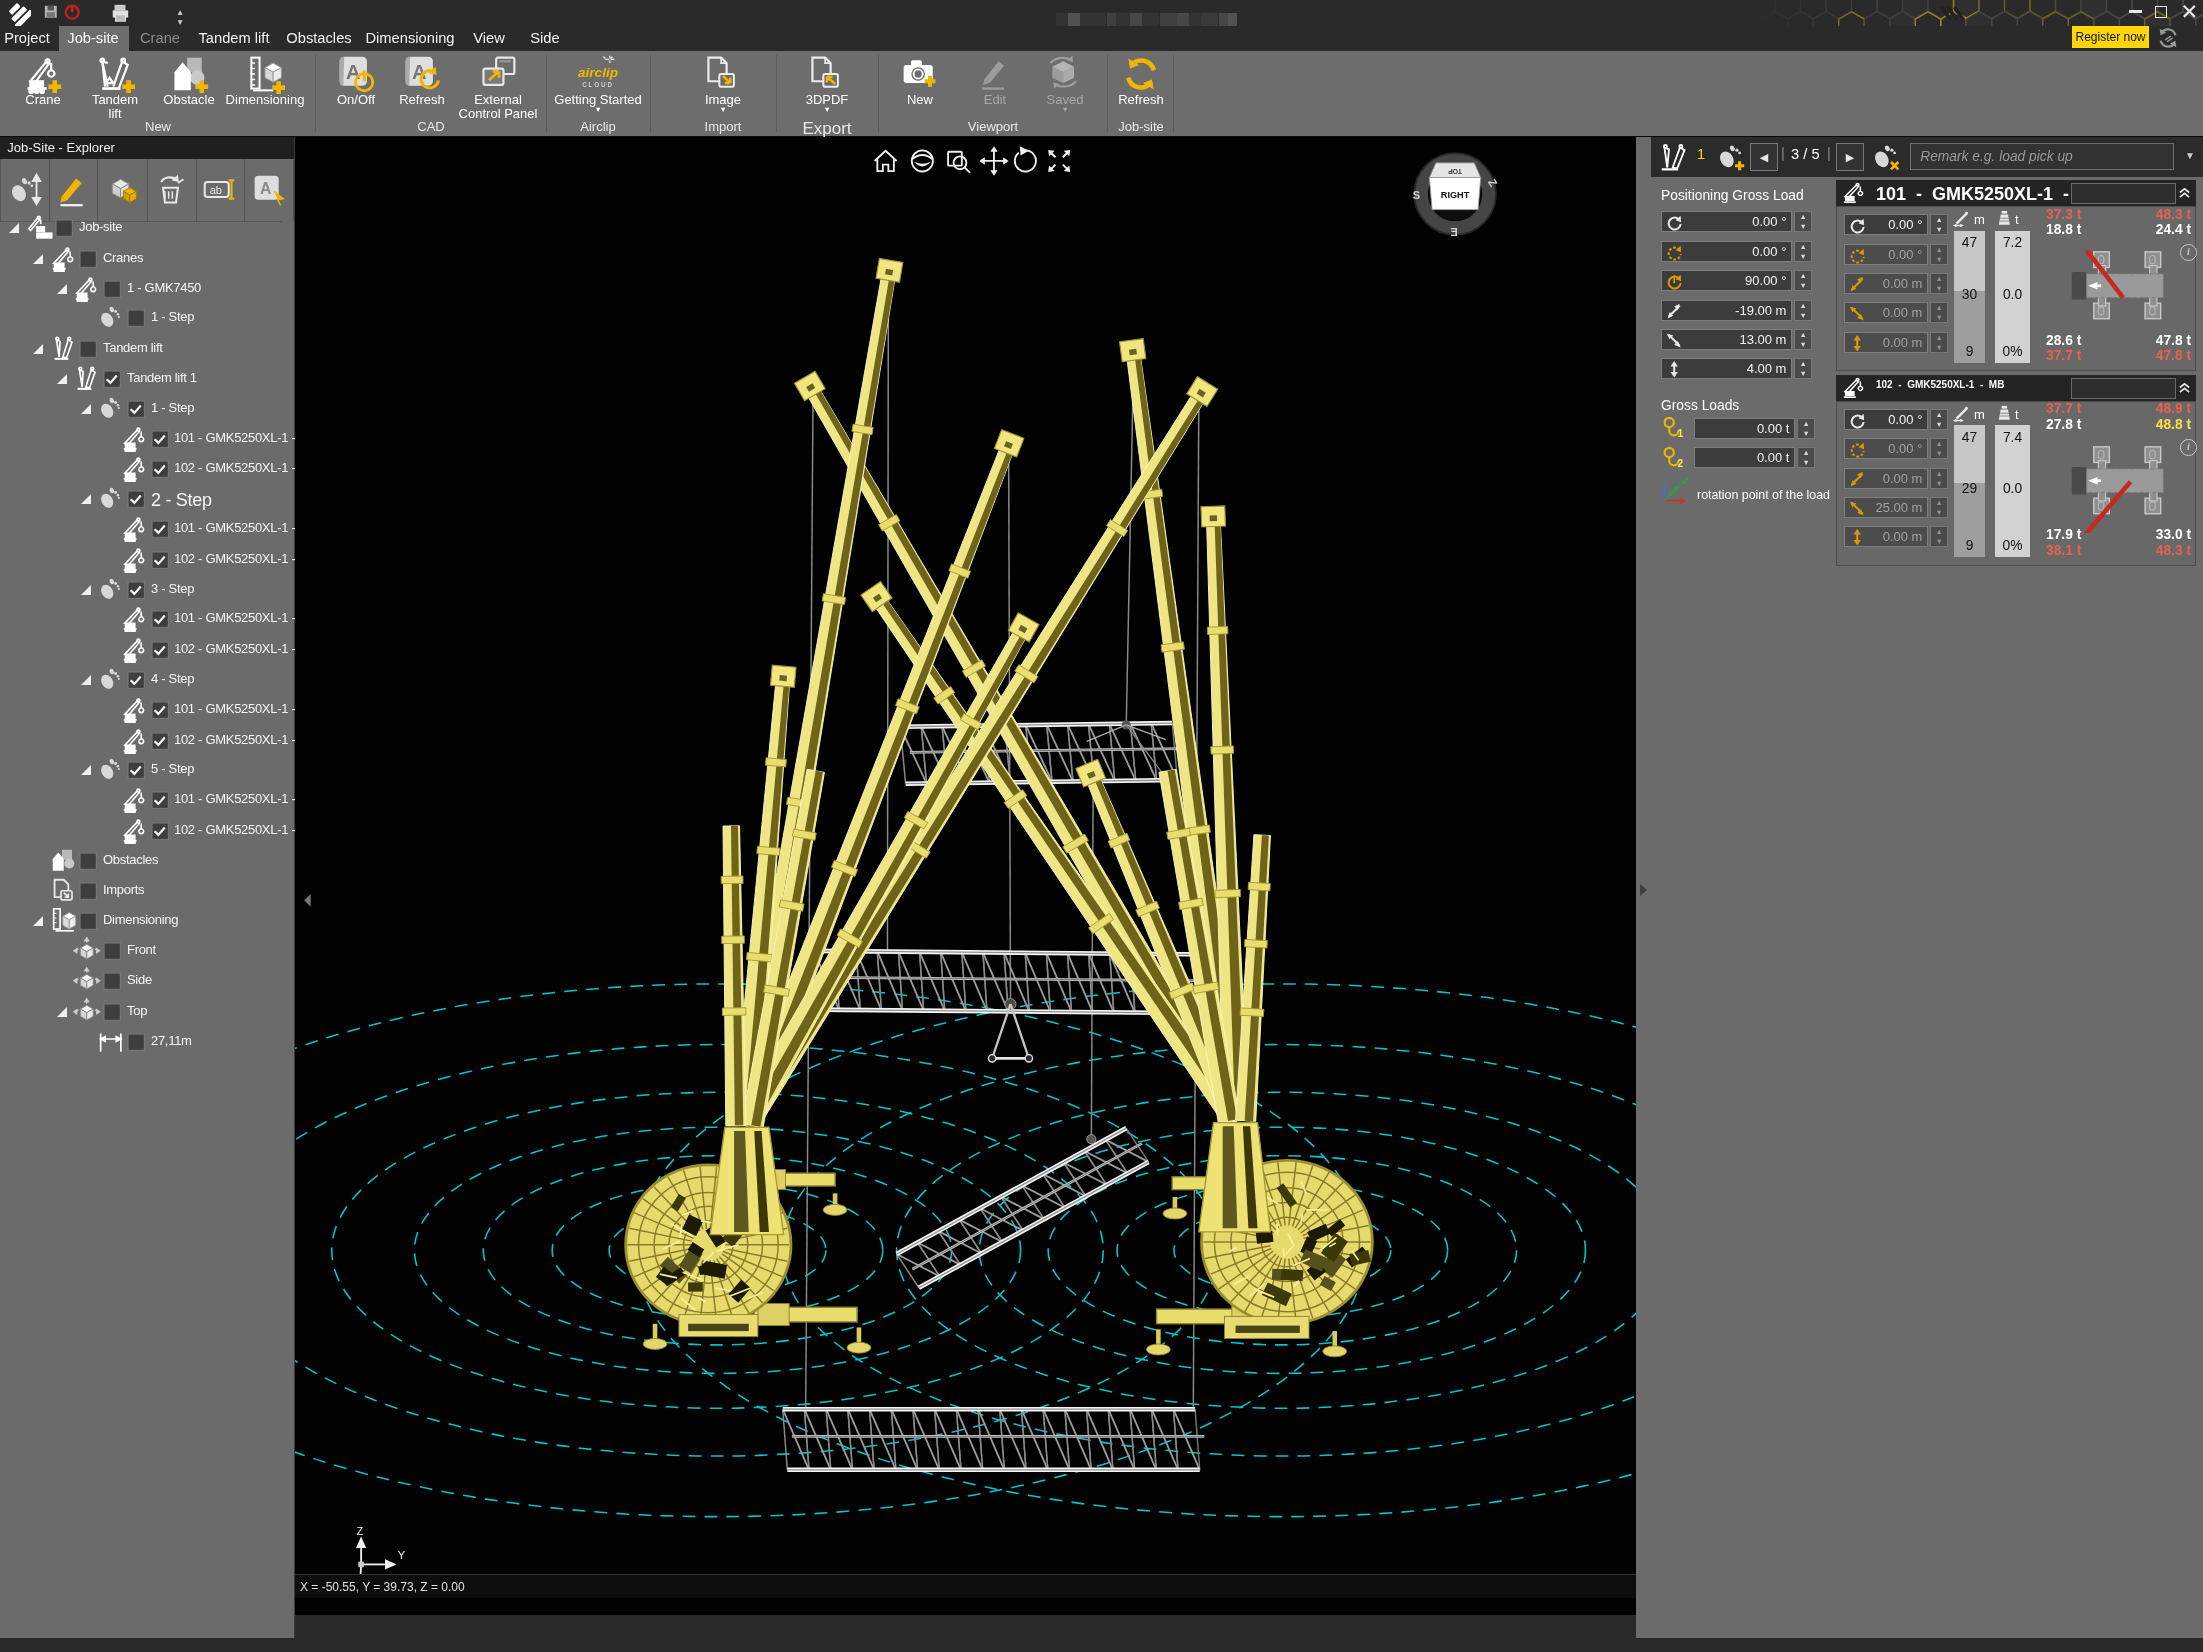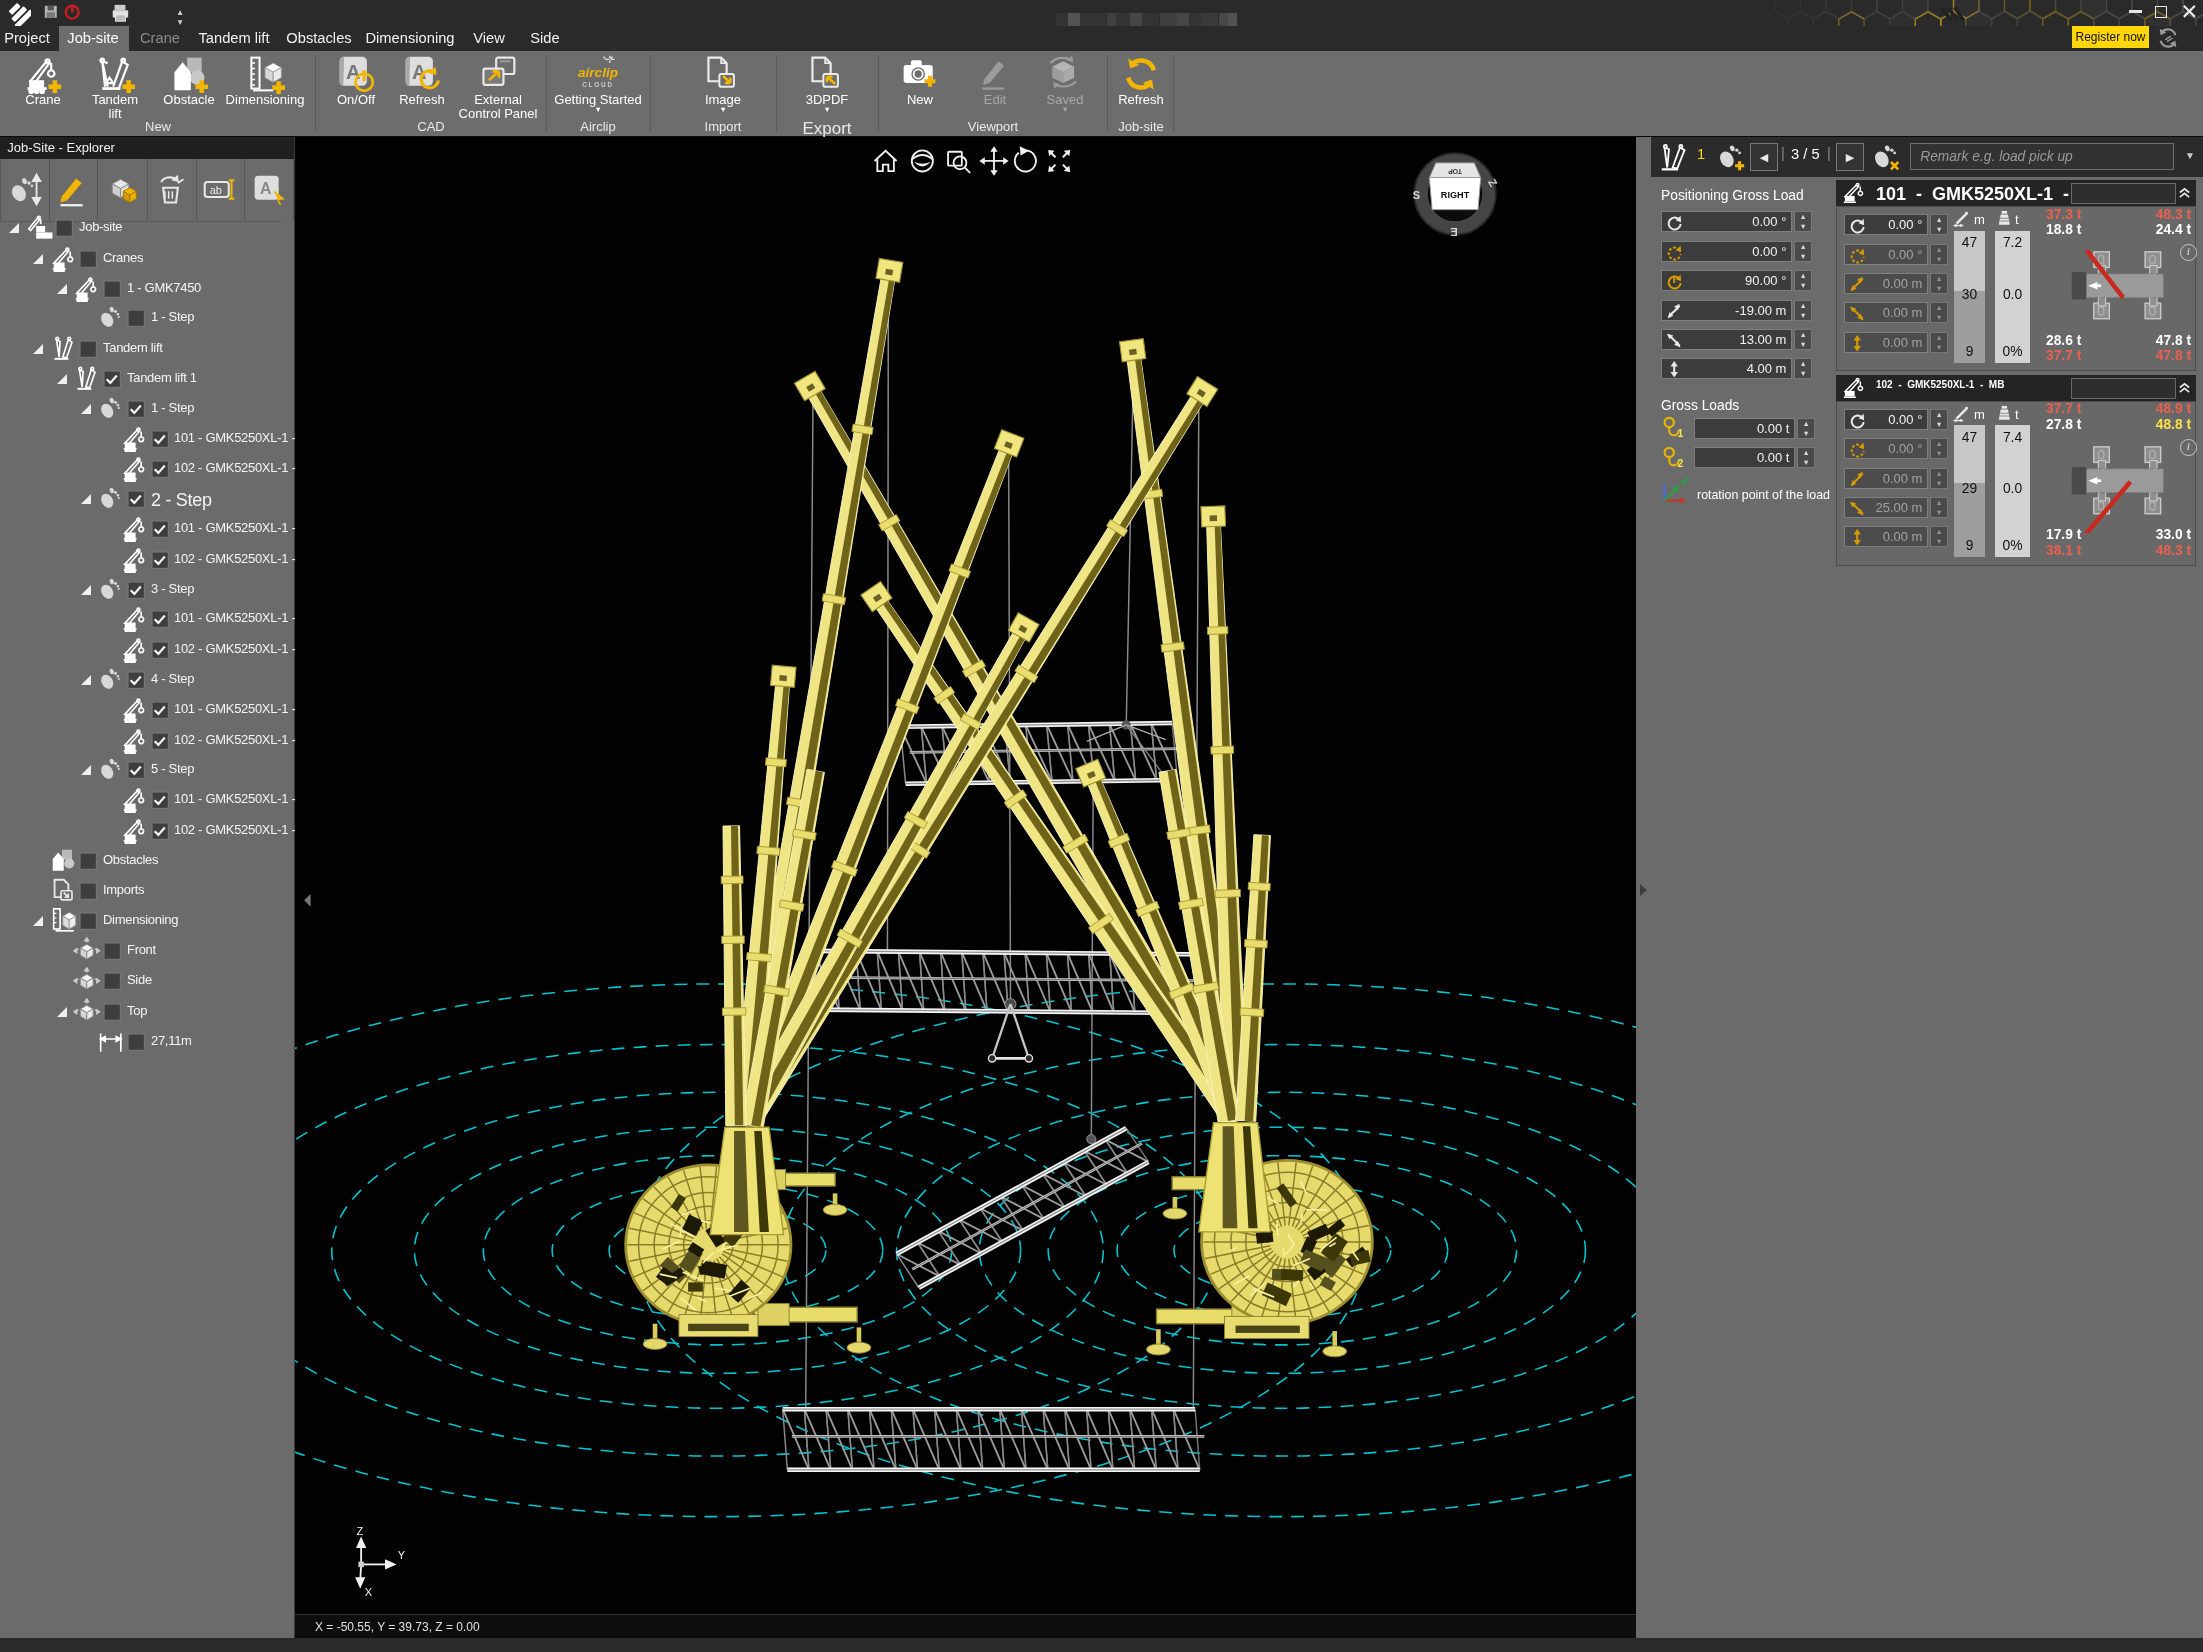--- a/index.html
+++ b/index.html
@@ -1385,21 +1385,21 @@
         <line x1="72" y1="1554" x2="71" y2="1572"></line>
         <polygon points="71,1578 67,1569 75,1569"></polygon>
         <rect x="69" y="1551" width="6" height="6" fill="#ccc" stroke="none"></rect>
         <text x="67" y="1522" font-size="12" stroke="none" font-family="Liberation Sans, sans-serif">Z</text>
         <text x="112" y="1548" font-size="12" stroke="none" font-family="Liberation Sans, sans-serif">Y</text>
         <text x="76" y="1588" font-size="12" stroke="none" font-family="Liberation Sans, sans-serif">X</text>
       </g>
       <polygon points="10,831 17,838 17,824" fill="#777"></polygon>
     </svg>
   </div>
-<div style="position:absolute;left:295px;top:1614px;width:1341px;height:24px;background:#0d0d0d;border-top:0.9px solid #333;color:#e0e0e0;font-size:12px;line-height:24px;padding-left:20px;box-sizing:border-box">X = -50.55, Y = 39.73, Z = 0.00</div>
+<div style="position:absolute;left:295px;top:1574px;width:1341px;height:24px;background:#0d0d0d;border-top:0.9px solid #333;color:#e0e0e0;font-size:12px;line-height:24px;padding-left:5px;box-sizing:border-box">X = -50.55, Y = 39.73, Z = 0.00</div>
 <div style="position:absolute;left:1636px;top:137px;width:15.6px;height:1501px;background:#6b6b6b"></div>
 <div style="position:absolute;left:1640px;top:884px;width:0;height:0;border-top:6.4px solid transparent;border-bottom:6.4px solid transparent;border-left:7.3px solid #3e3e3e"></div>
 <div style="position:absolute;left:1651px;top:137px;width:553px;height:1501px;background:#6b6b6b">
     <div style="position:absolute;left:0;top:0px;width:553px;height:40px;background:#2b2b2b">
       <svg width="33" height="31" viewBox="0 0 36 34" style="position:absolute;left:7.3px;top:4.6px">
         <g stroke="#fff" fill="none" stroke-width="2">
           <path d="M 10 28 L 7 6 L 12 8 Z"></path>
           <path d="M 16 28 L 24 6 L 29 9 L 21 29 Z"></path>
           <circle cx="8" cy="5" r="1.7"></circle>
           <circle cx="25" cy="5" r="1.7"></circle>

